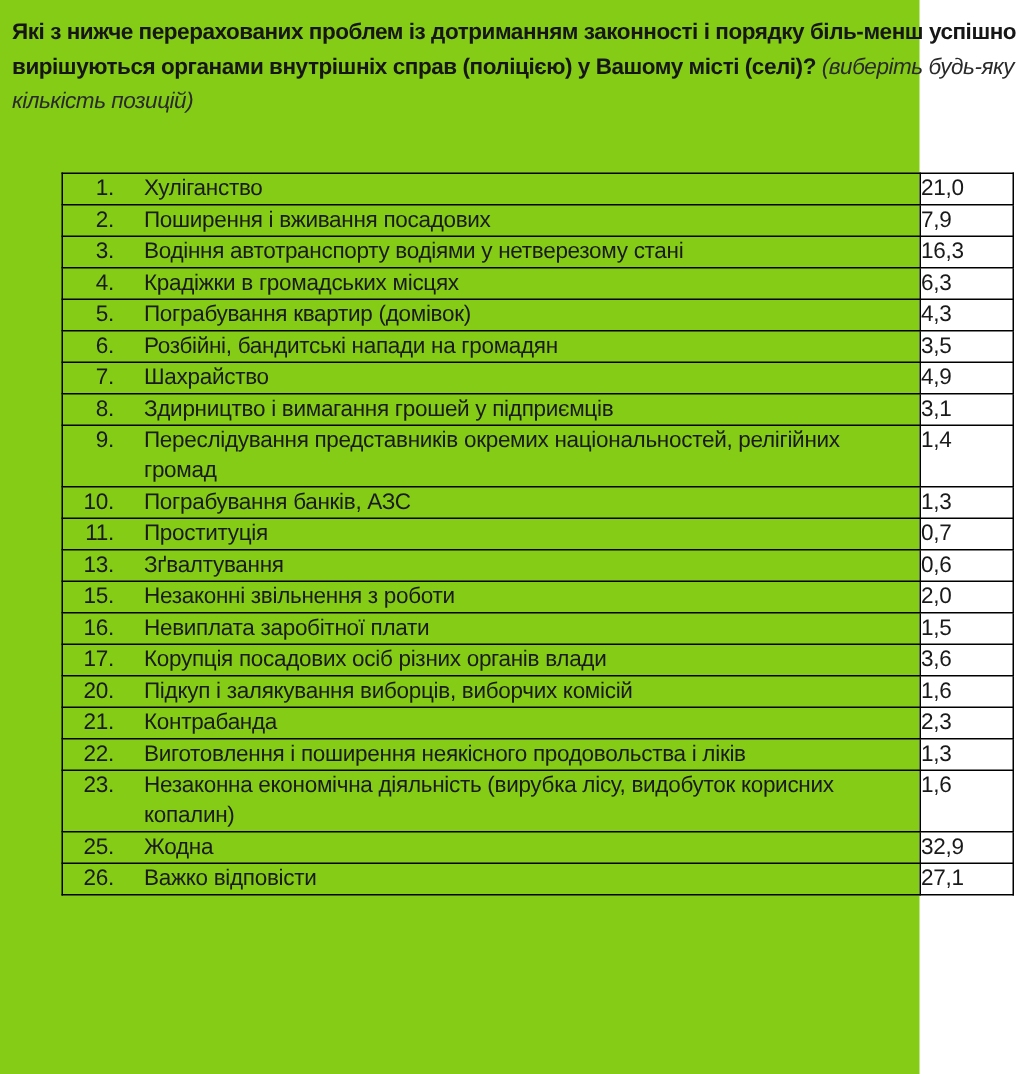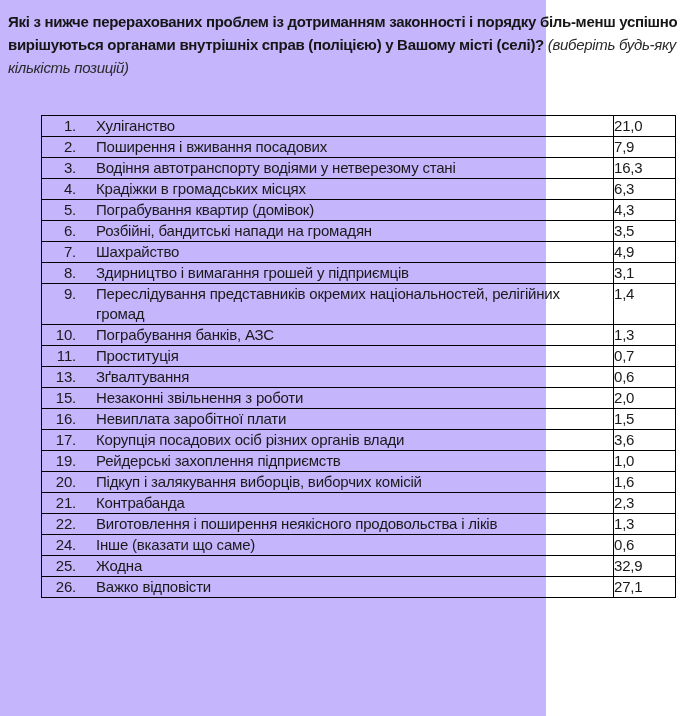--- a/index.html
+++ b/index.html
@@ -9,23 +9,23 @@
   }
   body {
     width: 690px;
     height: 716px;
     font-family: "Liberation Sans", sans-serif;
     color: #1a1a1a;
     overflow: hidden;
   }
   .page {
     position: relative;
-    width: 546px;
+    width: 613px;
     height: 716px;
-    background: #c4b5fd;
+    background: #84cc16;
   }
   .question {
     margin: 0;
     padding: 10px 6px 0 8px;
     width: 672px;
     font-size: 15px;
     line-height: 23px;
     font-weight: bold;
     letter-spacing: -0.3px;
     color: #161616;
@@ -211,29 +211,20 @@
             <div class="cell-inner">
               <span class="num">17.</span>
               <span class="label">Корупція посадових осіб різних органів влади</span>
             </div>
           </td>
           <td class="value-cell">3,6</td>
         </tr>
         <tr>
           <td class="label-cell">
             <div class="cell-inner">
-              <span class="num">19.</span>
-              <span class="label">Рейдерські захоплення підприємств</span>
-            </div>
-          </td>
-          <td class="value-cell">1,0</td>
-        </tr>
-        <tr>
-          <td class="label-cell">
-            <div class="cell-inner">
               <span class="num">20.</span>
               <span class="label">Підкуп і залякування виборців, виборчих комісій</span>
             </div>
           </td>
           <td class="value-cell">1,6</td>
         </tr>
         <tr>
           <td class="label-cell">
             <div class="cell-inner">
               <span class="num">21.</span>
@@ -247,25 +238,25 @@
             <div class="cell-inner">
               <span class="num">22.</span>
               <span class="label">Виготовлення і поширення неякісного продовольства і ліків</span>
             </div>
           </td>
           <td class="value-cell">1,3</td>
         </tr>
         <tr>
           <td class="label-cell">
             <div class="cell-inner">
-              <span class="num">24.</span>
-              <span class="label">Інше (вказати що саме)</span>
-            </div>
-          </td>
-          <td class="value-cell">0,6</td>
+              <span class="num">23.</span>
+              <span class="label">Незаконна економічна діяльність (вирубка лісу, видобуток корисних копалин)</span>
+            </div>
+          </td>
+          <td class="value-cell">1,6</td>
         </tr>
         <tr>
           <td class="label-cell">
             <div class="cell-inner">
               <span class="num">25.</span>
               <span class="label">Жодна</span>
             </div>
           </td>
           <td class="value-cell">32,9</td>
         </tr>

